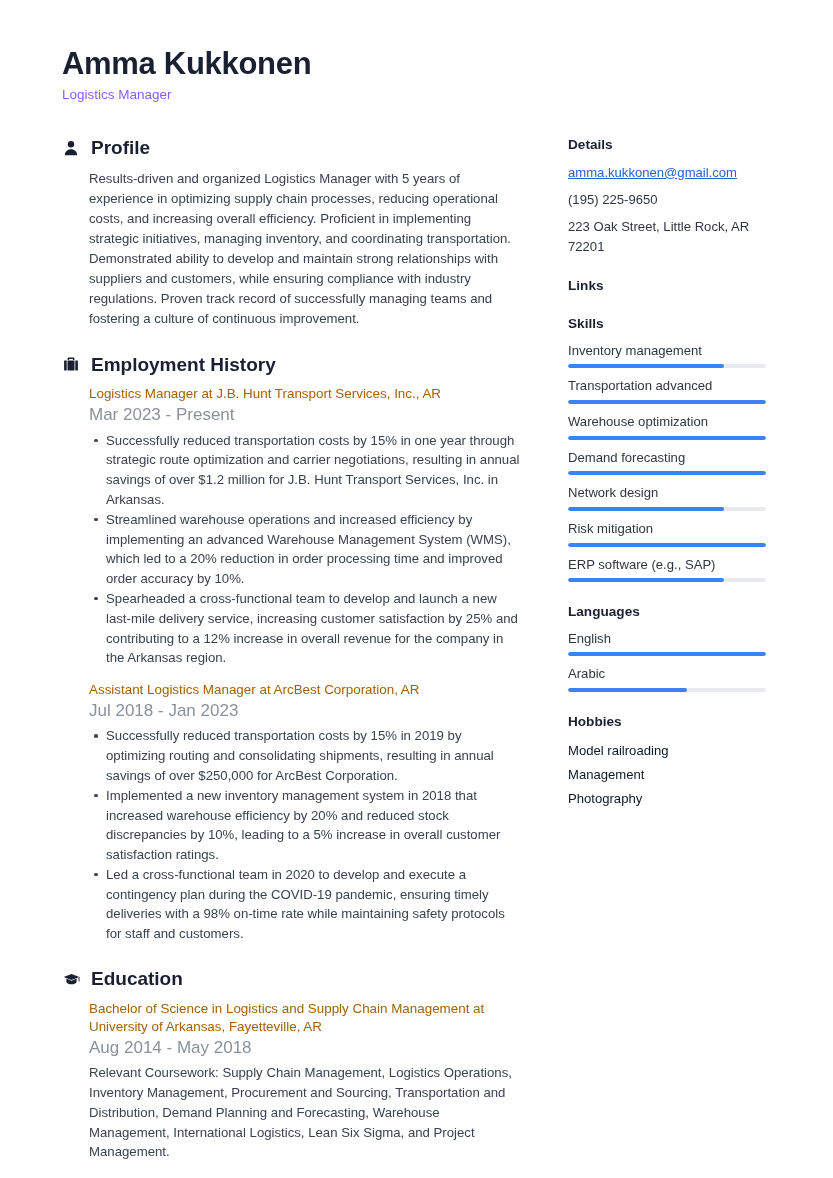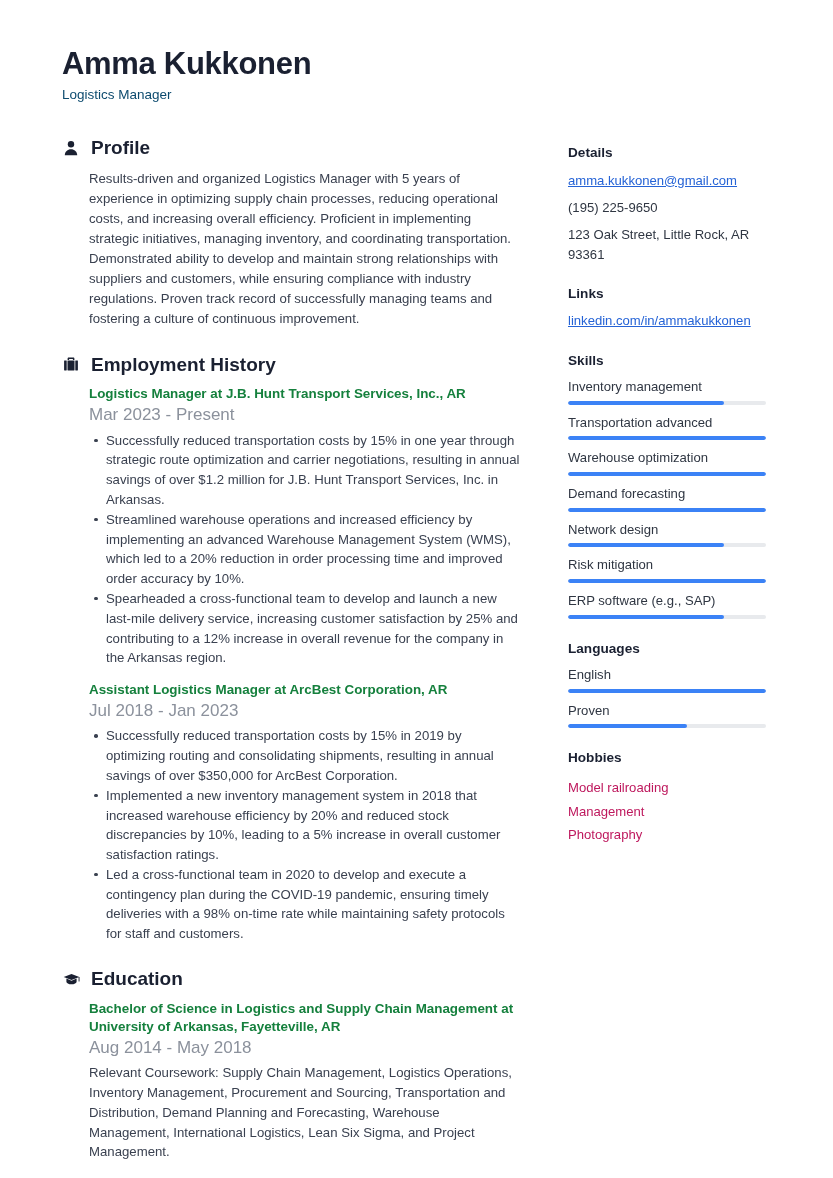--- a/index.html
+++ b/index.html
@@ -27,33 +27,33 @@
   .full-name {
     font-size: 31px;
     font-weight: bold;
     letter-spacing: -0.3px;
     color: #1a2031;
     line-height: 1.15;
     margin: 0 0 4px 0;
   }
   .job-title {
     font-size: 13.5px;
-    color: #0c4a6e;
+    color: #8b5cf6;
     font-weight: normal;
     line-height: 1.3;
   }
 
   
   .columns {
     display: flex;
     align-items: flex-start;
   }
   .main-col { width: 458px; flex: 0 0 458px; }
   .gap-col  { width: 48px; flex: 0 0 48px; }
-  .side-col { width: 205px; flex: 0 0 205px; margin-top: 8px; }
+  .side-col { width: 205px; flex: 0 0 205px; }
 
   
   .section { margin-bottom: 24px; }
   .section-head {
     display: flex;
     align-items: center;
     gap: 11px;
     margin-bottom: 10px;
   }
   .section-icon {
@@ -79,22 +79,22 @@
     font-size: 13.2px;
     line-height: 1.52;
     color: #3a4150;
     margin: 0;
   }
 
   .entry { margin-bottom: 13px; }
   .entry:last-child { margin-bottom: 0; }
   .entry-title {
     font-size: 13.4px;
-    font-weight: bold;
-    color: #15803d;
+    font-weight: normal;
+    color: #a16207;
     line-height: 1.35;
     margin-bottom: 1px;
   }
   .entry-date {
     font-size: 17px;
     color: #8b919c;
     line-height: 1.3;
     margin-bottom: 4px;
   }
   .bullets {
@@ -144,21 +144,21 @@
   .side-link {
     font-size: 13.1px;
     line-height: 1.48;
     color: #2563d6;
     text-decoration: underline;
     word-break: break-word;
     display: block;
     margin-bottom: 8px;
     cursor: pointer;
   }
-  .side-item { font-size: 13.1px; line-height: 1.82; color: #be185d; }
+  .side-item { font-size: 13.1px; line-height: 1.82; color: #0f172a; }
 
   .skill { margin-bottom: 9px; }
   .skill-label {
     font-size: 13.1px;
     color: #2f3642;
     line-height: 1.35;
     margin-bottom: 5px;
   }
   .bar-track {
     position: relative;
@@ -225,21 +225,21 @@
               <li>Successfully reduced transportation costs by 15% in one year through strategic route optimization and carrier negotiations, resulting in annual savings of over $1.2 million for J.B. Hunt Transport Services, Inc. in Arkansas.</li>
               <li>Streamlined warehouse operations and increased efficiency by implementing an advanced Warehouse Management System (WMS), which led to a 20% reduction in order processing time and improved order accuracy by 10%.</li>
               <li>Spearheaded a cross-functional team to develop and launch a new last-mile delivery service, increasing customer satisfaction by 25% and contributing to a 12% increase in overall revenue for the company in the Arkansas region.</li>
             </ul>
           </div>
 
           <div class="entry">
             <div class="entry-title">Assistant Logistics Manager at ArcBest Corporation, AR</div>
             <div class="entry-date">Jul 2018 - Jan 2023</div>
             <ul class="bullets">
-              <li>Successfully reduced transportation costs by 15% in 2019 by optimizing routing and consolidating shipments, resulting in annual savings of over $350,000 for ArcBest Corporation.</li>
+              <li>Successfully reduced transportation costs by 15% in 2019 by optimizing routing and consolidating shipments, resulting in annual savings of over $250,000 for ArcBest Corporation.</li>
               <li>Implemented a new inventory management system in 2018 that increased warehouse efficiency by 20% and reduced stock discrepancies by 10%, leading to a 5% increase in overall customer satisfaction ratings.</li>
               <li>Led a cross-functional team in 2020 to develop and execute a contingency plan during the COVID-19 pandemic, ensuring timely deliveries with a 98% on-time rate while maintaining safety protocols for staff and customers.</li>
             </ul>
           </div>
 
         </div>
       </div>
 
       <div class="section">
         <div class="section-head">
@@ -279,26 +279,25 @@
     </div>
 
     <div class="gap-col"></div>
 
     <div class="side-col">
 
       <div class="side-block">
         <div class="side-title">Details</div>
         <a class="side-link">amma.kukkonen@gmail.com</a>
         <div class="side-text">(195) 225-9650</div>
-        <div class="side-text">123 Oak Street, Little Rock, AR 93361</div>
+        <div class="side-text">223 Oak Street, Little Rock, AR 72201</div>
       </div>
 
       <div class="side-block">
         <div class="side-title">Links</div>
-        <a class="side-link">linkedin.com/in/ammakukkonen</a>
       </div>
 
       <div class="side-block">
         <div class="side-title">Skills</div>
 
         <div class="skill">
           <div class="skill-label">Inventory management</div>
           <div class="bar-track">
             <div class="bar-fill" style="width: 79%;"></div>
           </div>
@@ -343,21 +342,21 @@
 
       <div class="side-block">
         <div class="side-title">Languages</div>
         <div class="skill">
           <div class="skill-label">English</div>
           <div class="bar-track">
             <div class="bar-fill" style="width: 100%;"></div>
           </div>
         </div>
         <div class="skill">
-          <div class="skill-label">Proven</div>
+          <div class="skill-label">Arabic</div>
           <div class="bar-track">
             <div class="bar-fill" style="width: 60%;"></div>
           </div>
         </div>
       </div>
 
       <div class="side-block">
         <div class="side-title">Hobbies</div>
         <div class="side-item">Model railroading</div>
         <div class="side-item">Management</div>

